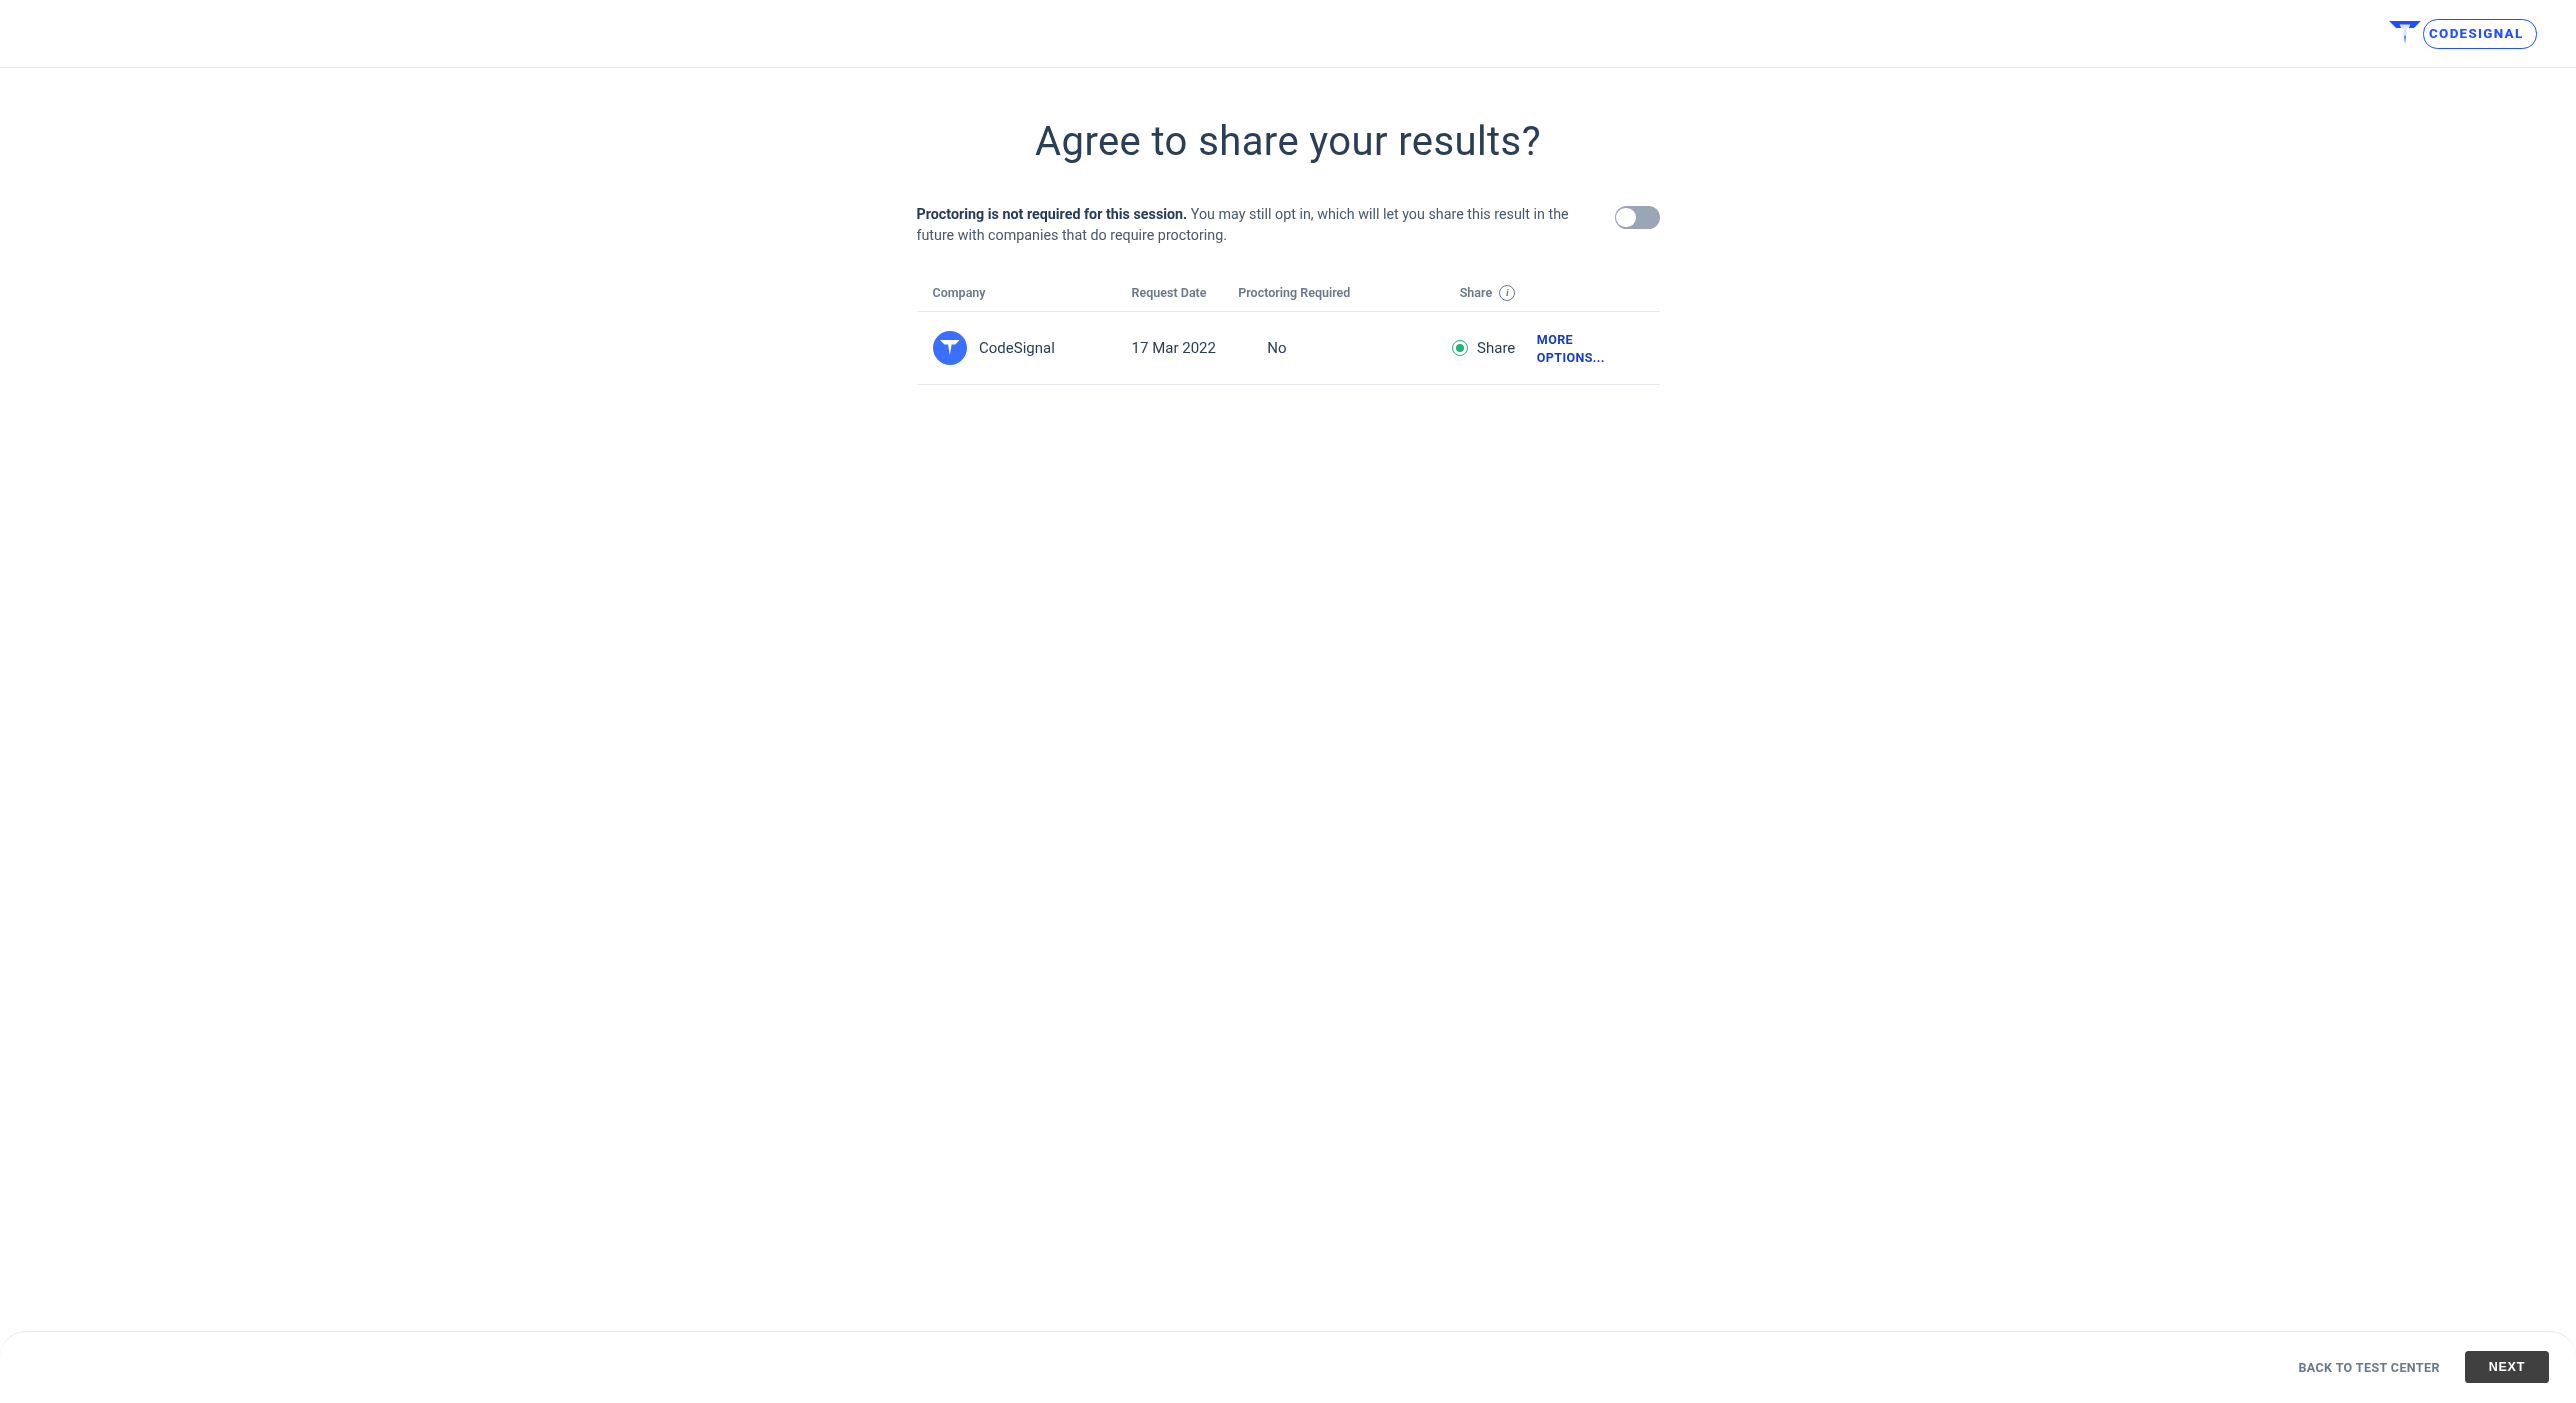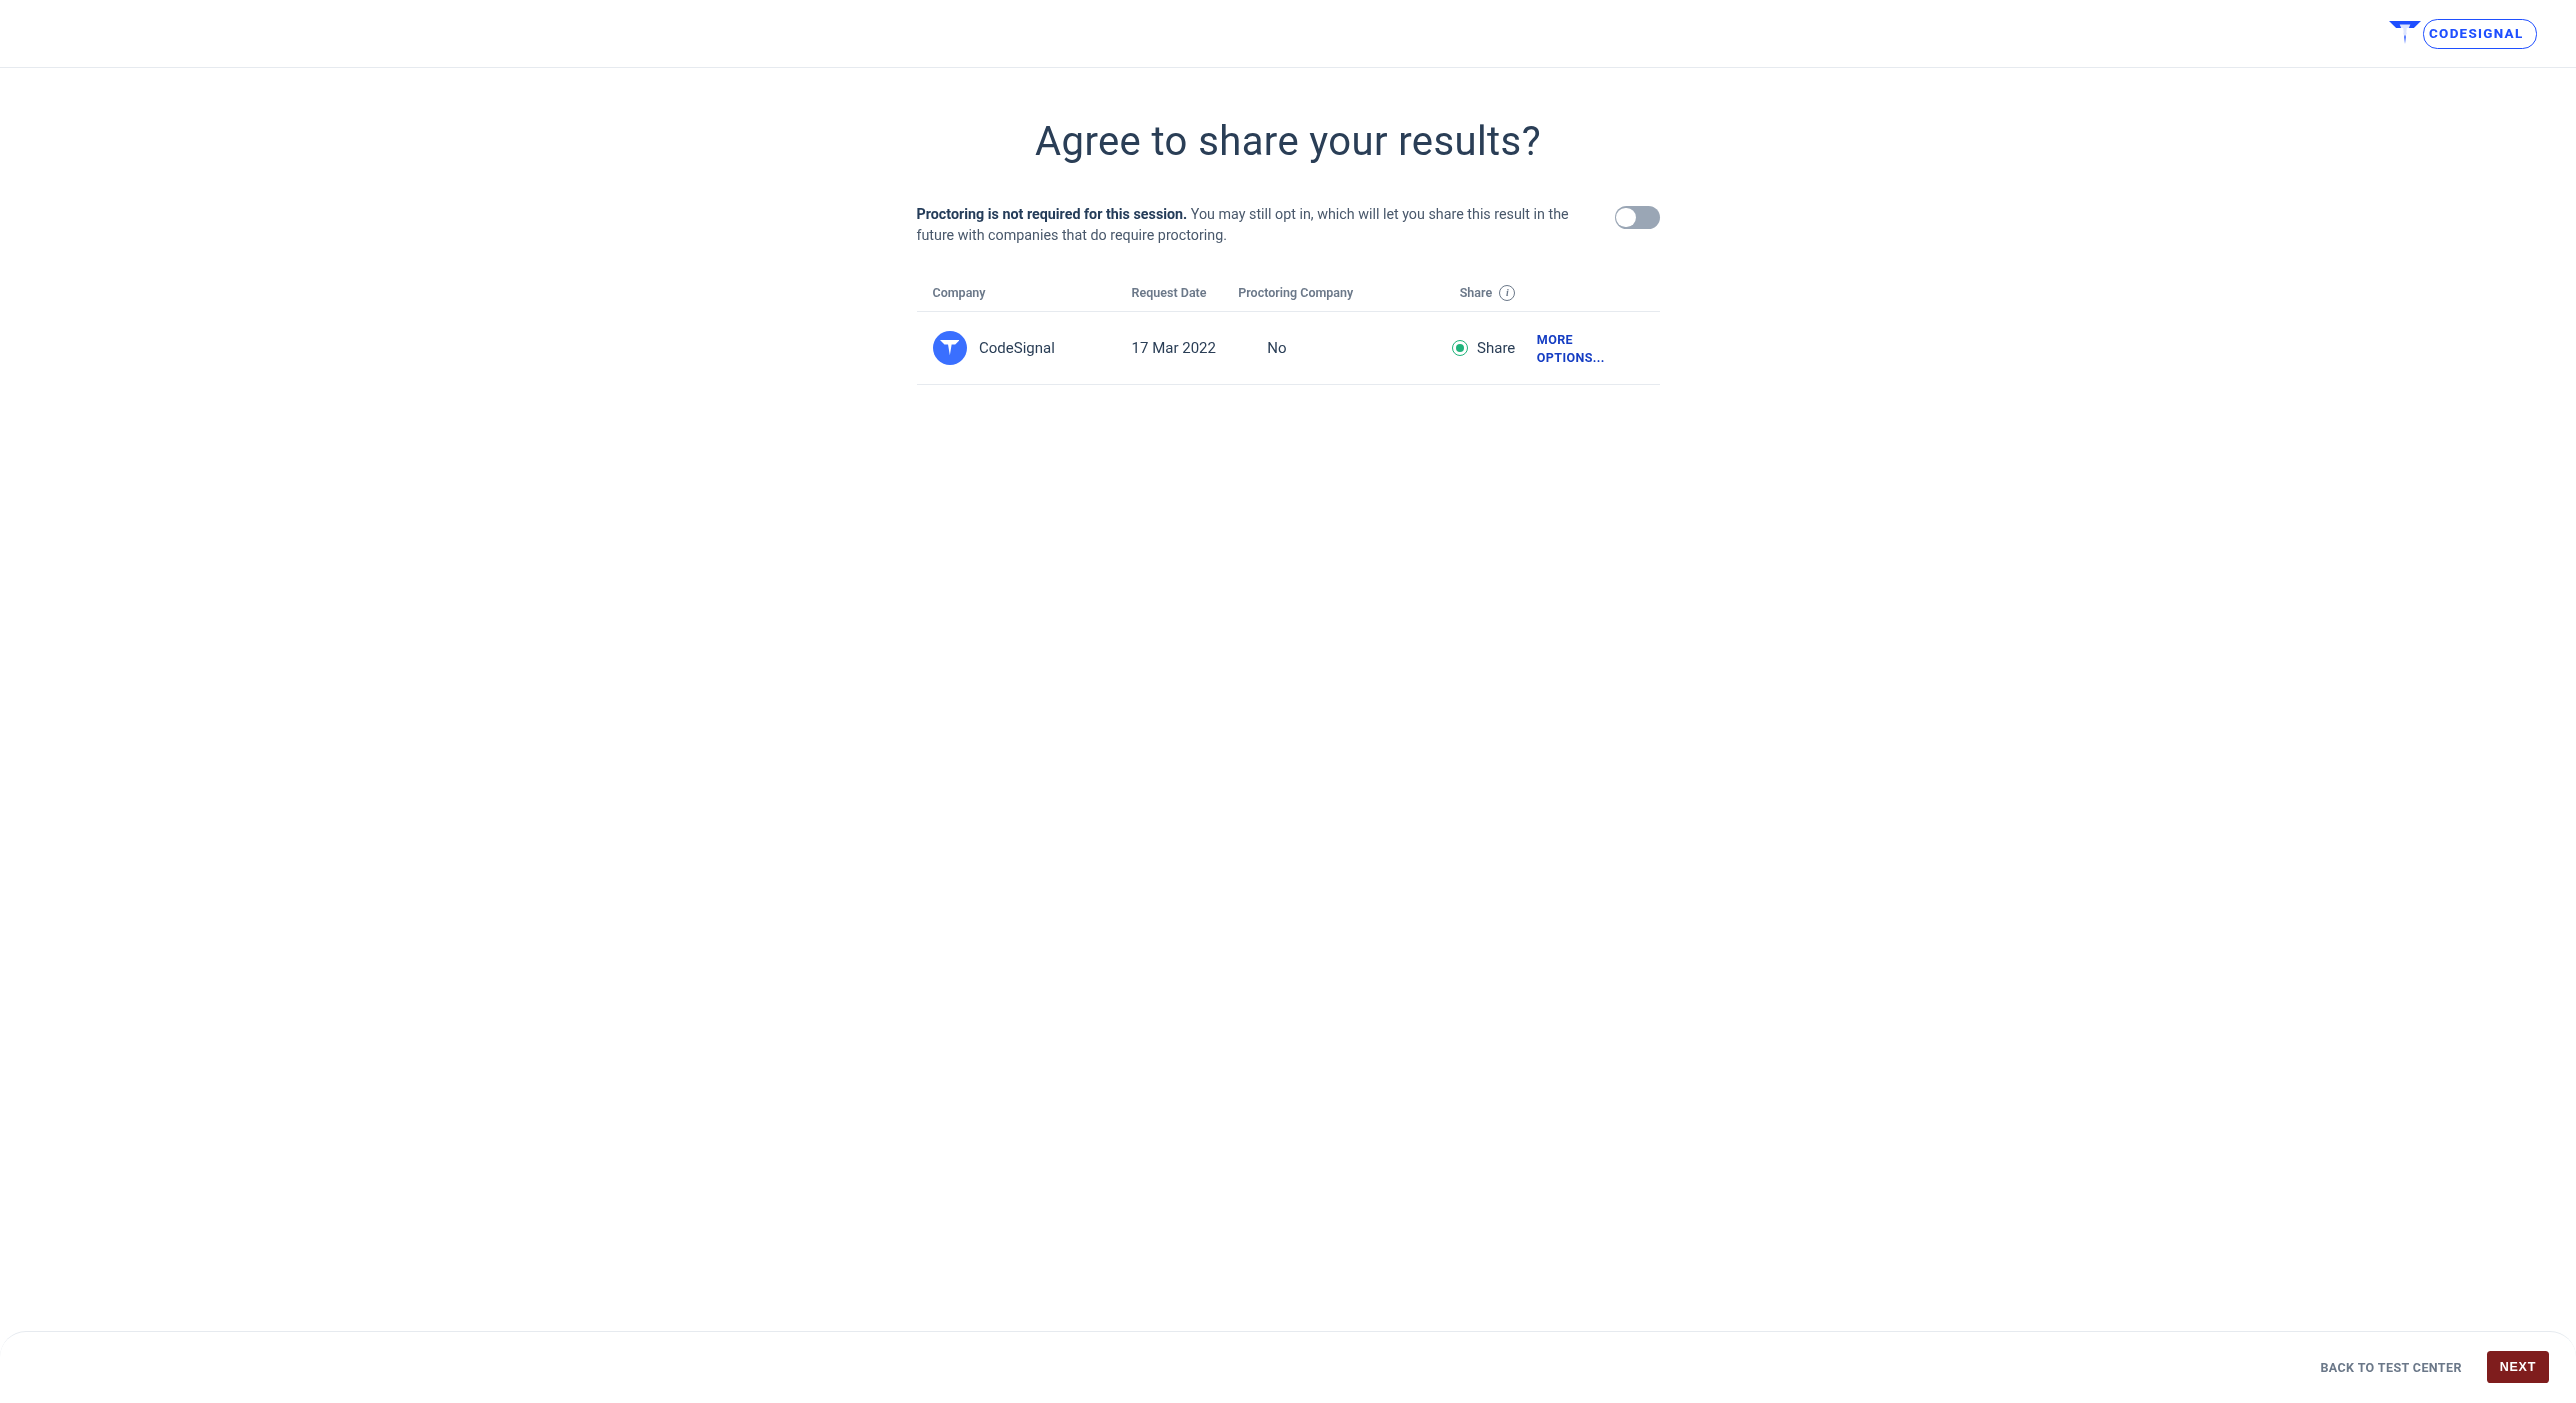--- a/index.html
+++ b/index.html
@@ -205,26 +205,26 @@
       border-radius: 26px;
     }
     .back-link {
       color: #6b7889;
       font-weight: 700;
       letter-spacing: 0.4px;
       font-size: 12.5px;
       cursor: pointer;
     }
     .next-btn {
-      background: #7f1d1d;
+      background: #404040;
       color: #ffffff;
       font-weight: 700;
       letter-spacing: 0.7px;
       font-size: 12.5px;
-      padding: 9px 13px;
+      padding: 9px 24px;
       border-radius: 3.6px;
       border: none;
       cursor: pointer;
     }
   </style>
 </head>
 <body>
 
 <div class="header">
   <div class="logo-wrap">
@@ -251,21 +251,21 @@
       </p>
       <div class="toggle">
         <div class="toggle-knob"></div>
       </div>
     </div>
 
     <div class="table">
       <div class="thead">
         <div class="col-company">Company</div>
         <div class="col-date">Request Date</div>
-        <div class="col-proctoring">Proctoring Company</div>
+        <div class="col-proctoring">Proctoring Required</div>
         <div class="col-share">
           <span>Share</span>
           <span class="info-icon">i</span>
         </div>
         <div class="col-more"></div>
       </div>
 
       <div class="trow">
         <div class="col-company company-cell">
           <div class="company-logo">

